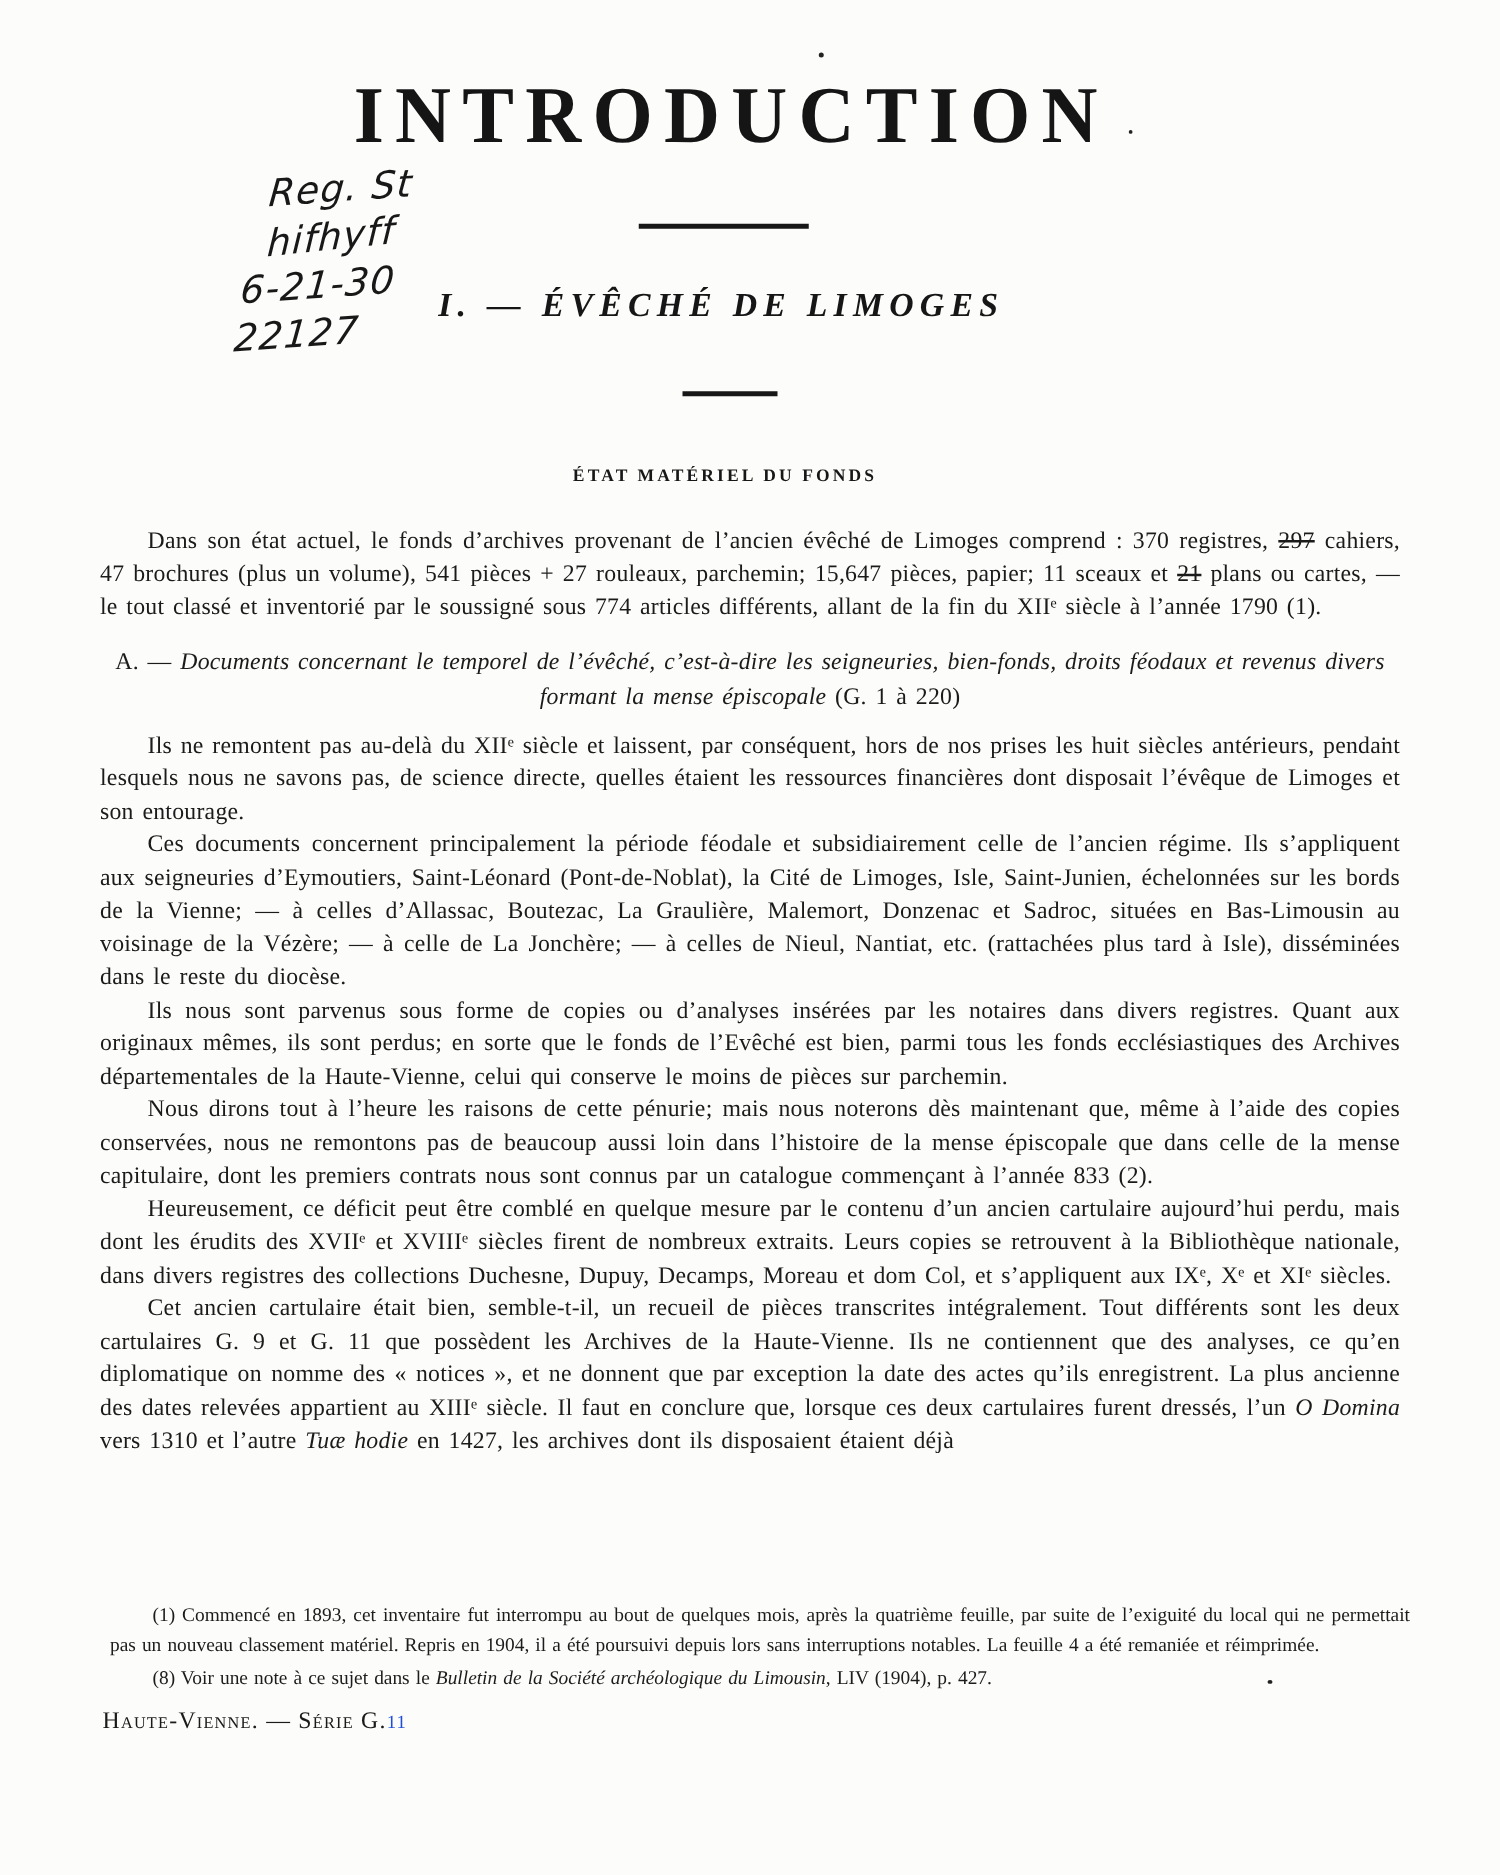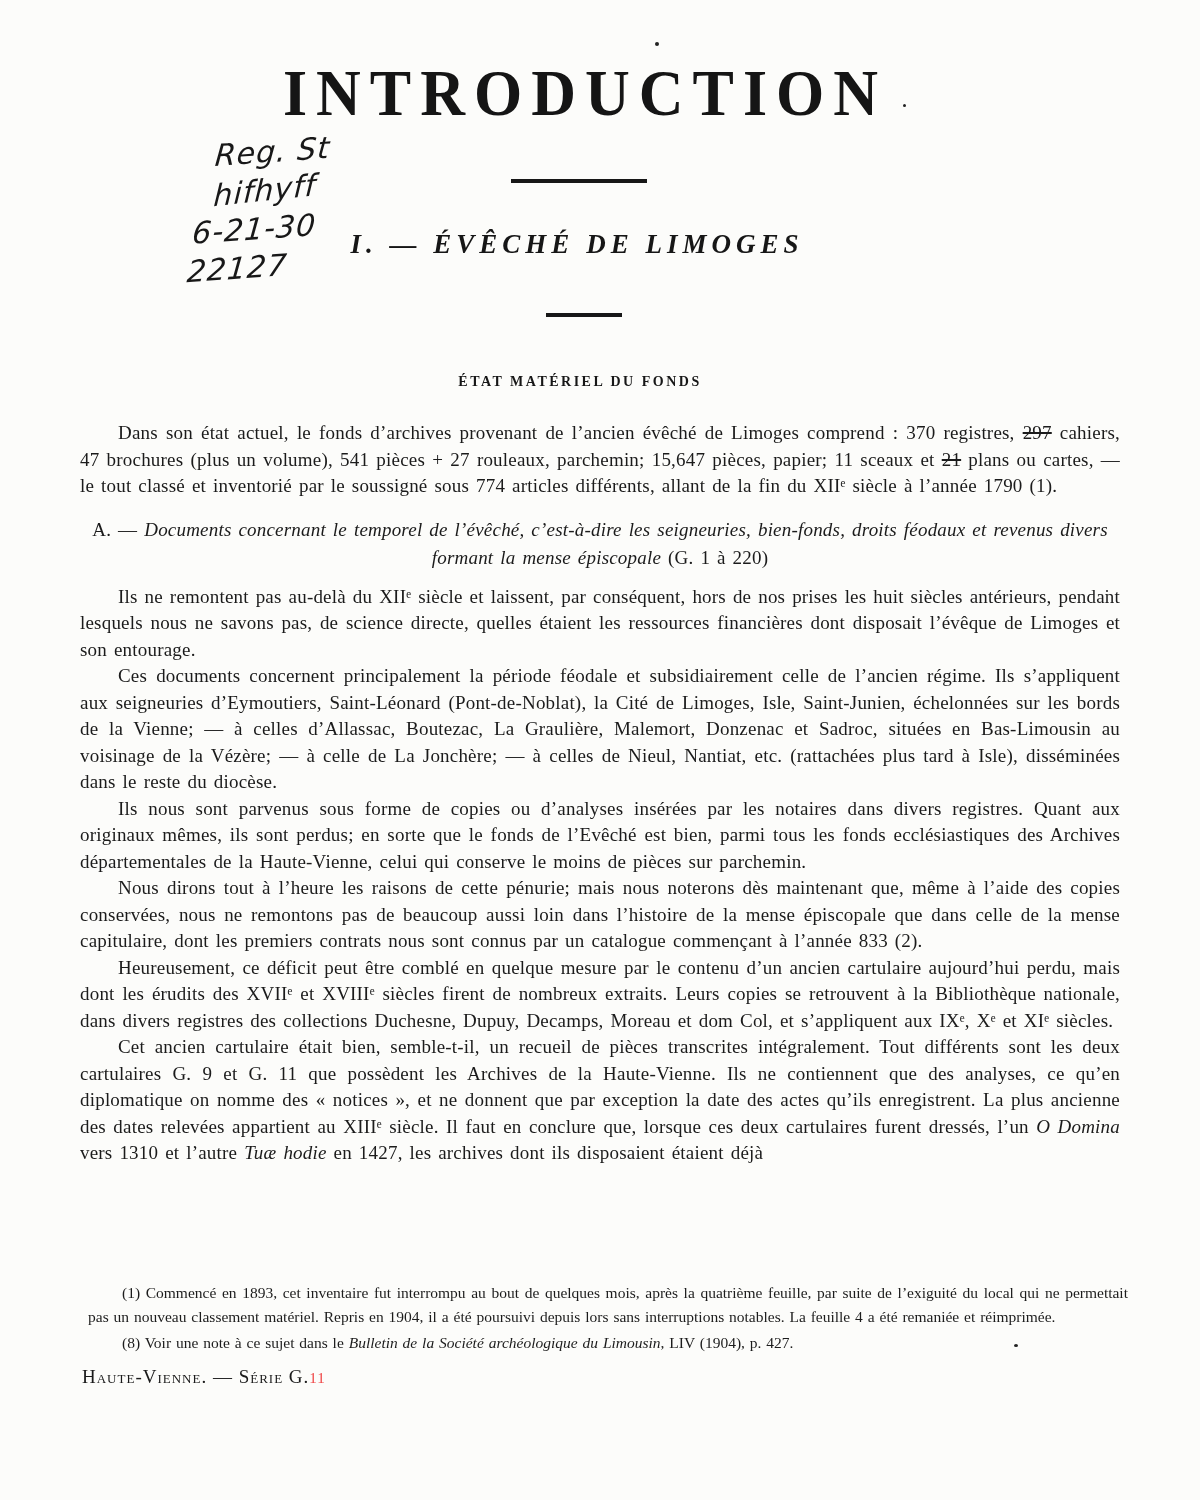--- a/index.html
+++ b/index.html
@@ -80,21 +80,21 @@
   }
   
   .footer{
     position:absolute;left:82px;top:1366px;width:963px;
     display:flex;justify-content:flex-start;align-items:baseline;
   }
   .series-label{
     font-variant:small-caps;
     font-size:19px;letter-spacing:1px;color:#1a1a1a;
   }
-  .page-number{font-size:15px;letter-spacing:1px;color:#ef4444;}
+  .page-number{font-size:15px;letter-spacing:1px;color:#1d4ed8;}
   
   .speck{position:absolute;background:#222;border-radius:50%;}
   .speck-1{left:655px;top:42px;width:4px;height:4px;}
   .speck-2{left:903px;top:104px;width:3px;height:3px;}
   .speck-3{left:1106px;top:590px;width:2px;height:2px;}
   .speck-4{left:1014px;top:1344px;width:4px;height:3px;}
 </style>
 </head>
 <body>
 

